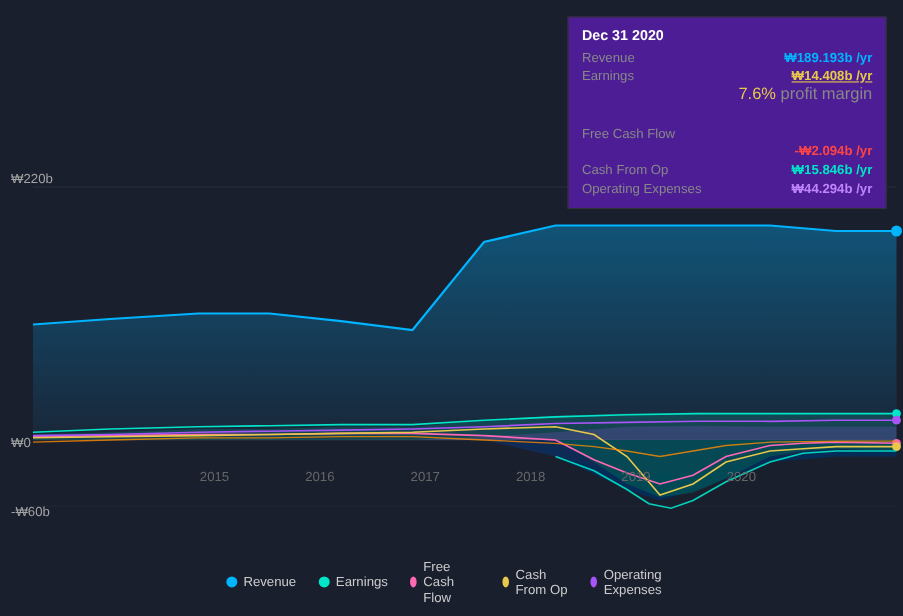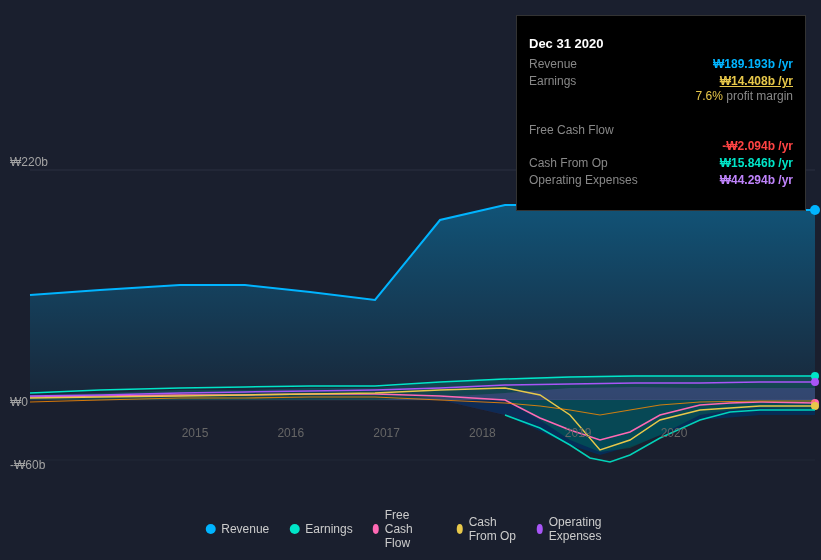--- a/index.html
+++ b/index.html
@@ -14,23 +14,23 @@
     .chart-area {
       position: absolute;
       top: 0; left: 0;
       width: 821px;
       height: 510px;
     }
     .tooltip-box {
       position: absolute;
       top: 15px;
       right: 15px;
-      background: #000000;
+      background: #4c1d95;
       border: 1px solid #333;
-      padding: 20px 12px;
+      padding: 8px 12px;
       color: #ccc;
       font-size: 12px;
       min-width: 290px;
       z-index: 10;
     }
     .tooltip-date {
       color: #fff;
       font-weight: bold;
       font-size: 13px;
       margin-bottom: 6px;
@@ -49,21 +49,21 @@
       font-weight: bold;
       text-align: right;
     }
     .tooltip-value.blue { color: #00b4ff; text-align: right; }
     .tooltip-value.yellow { color: #e8c84a; text-decoration: underline; }
     .tooltip-value.red { color: #ff4444; margin-top: 33px; }
     .tooltip-value.cyan { color: #00e5c8; }
     .tooltip-value.purple { color: #c084fc; }
     .profit-margin {
       color: #888;
-      font-size: 12px;
+      font-size: 15px;
       text-align: right;
       margin-top: -2px;
     }
     .profit-margin span { color: #e8c84a; }
     .y-label {
       position: absolute;
       color: #a3a3a3;
       font-size: 12px;
       left: 10px;
     }

